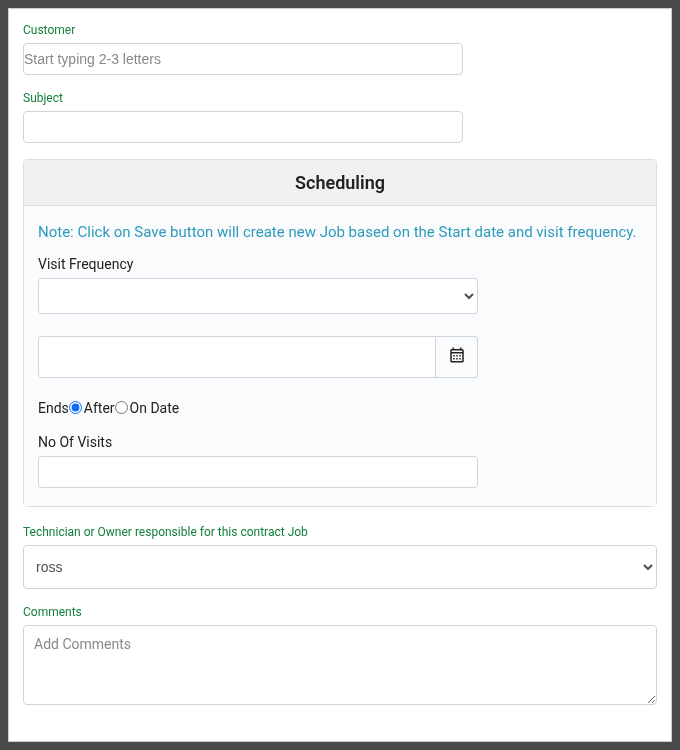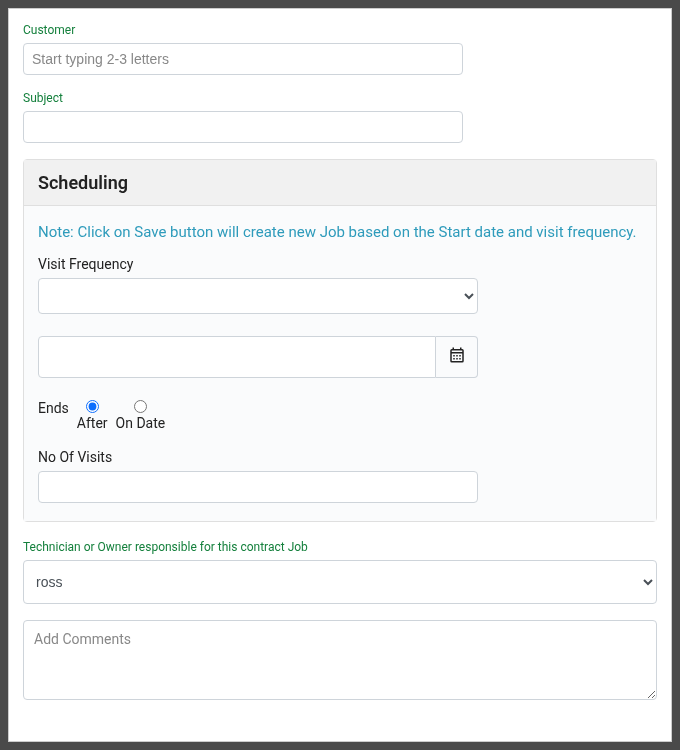--- a/index.html
+++ b/index.html
@@ -25,21 +25,21 @@
       margin-bottom: 16px;
     }
     .field-label {
       font-size: 12px;
       color: #15803d;
       margin-bottom: 6px;
       display: block;
     }
     .text-input {
       width: 440px;
-      padding: 7px 8px;
+      padding: 7px 0;
       border: 1px solid #ced4da;
       border-radius: 4px;
       font-size: 14px;
       color: #c2410c;
       background: #fff;
     }
     .text-input::placeholder {
       color: #888;
     }
     .panel {
@@ -47,20 +47,21 @@
       border-radius: 4px;
       margin-bottom: 18px;
     }
     .panel-header {
       background: #f1f1f1;
       border-bottom: 1px solid #dfdfdf;
       padding: 12px 14px;
       font-size: 18px;
       font-weight: 600;
       color: #222;
+      text-align: center;
     }
     .panel-body {
       background: #fafbfc;
       padding: 14px 14px 18px 14px;
     }
     .note-text {
       color: #2e9bbb;
       font-size: 15px;
       line-height: 1.7;
       margin-bottom: 10px;
@@ -105,33 +106,31 @@
       display: flex;
       align-items: center;
       justify-content: center;
       cursor: pointer;
     }
     .inner-field {
       margin-bottom: 22px;
     }
     .ends-row {
       display: flex;
-      align-items: flex-start;
-      gap: 8px;
+      align-items: flex-end;
       font-size: 14px;
       color: #222;
       margin-bottom: 18px;
       margin-top: 4px;
     }
     .ends-row label {
       display: inline-flex;
       align-items: center;
       gap: 2px;
       cursor: pointer;
-      flex-direction: column;
     }
     .ends-row input[type="radio"] {
       cursor: pointer;
       accent-color: #0d6efd;
     }
     .full-select {
       width: 100%;
       padding: 7px 8px;
       border: 1px solid #ced4da;
       border-radius: 4px;
@@ -216,16 +215,17 @@
   </div>
 
   <div class="field-group">
     <label class="field-label">Technician or Owner responsible for this contract Job</label>
     <select class="full-select">
       <option>ross</option>
     </select>
   </div>
 
   <div class="field-group">
+    <label class="field-label">Comments</label>
     <textarea class="comments-area" placeholder="Add Comments" style=""></textarea>
   </div>
 
 </div>
 
 </body></html>

